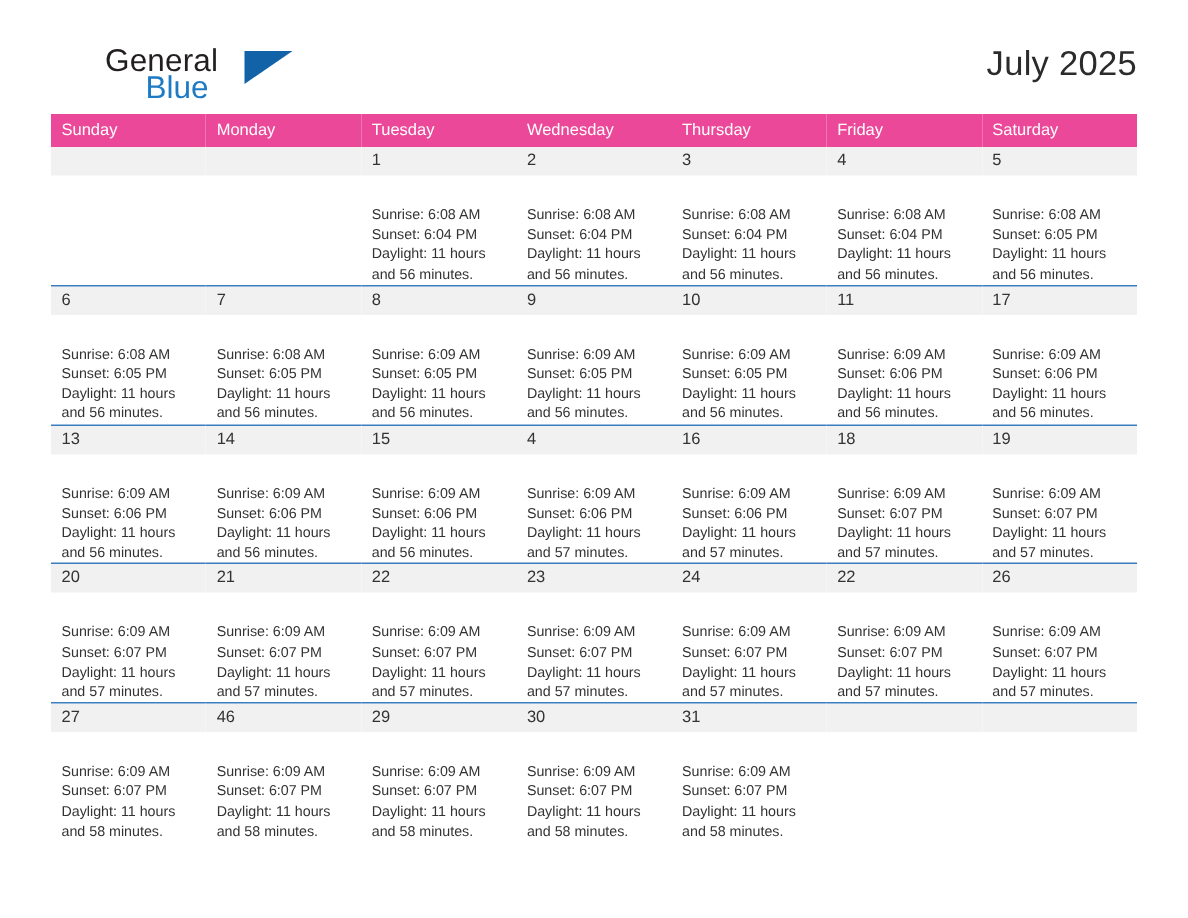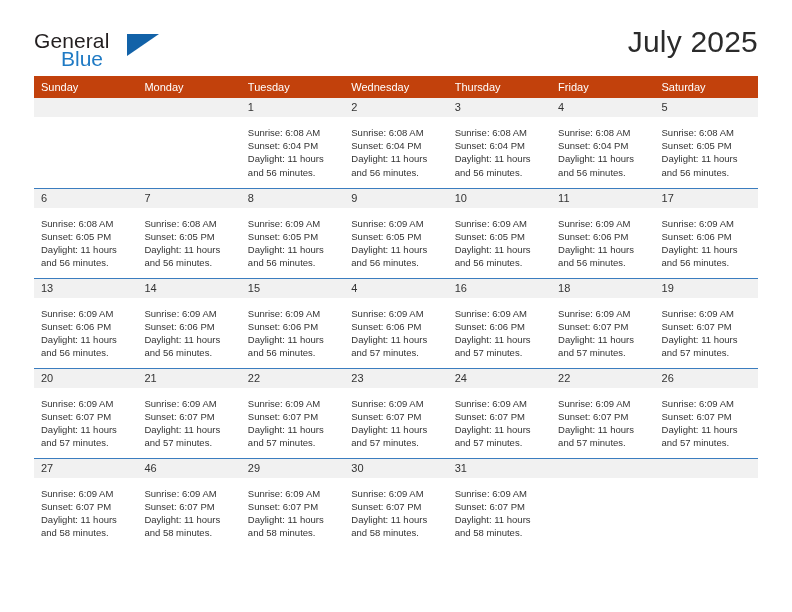--- a/index.html
+++ b/index.html
@@ -23,20 +23,21 @@
   }
 
   
   .header {
     display: flex;
     align-items: flex-start;
     justify-content: space-between;
     padding-top: 26px;
     height: 74px;
     box-sizing: border-box;
+    margin-left: 36px;
   }
   .brand {
     position: relative;
     width: 150px;
     padding-top: 4px;
   }
   .brand-general {
     font-size: 21px;
     color: #231f20;
     letter-spacing: 0.1px;
@@ -58,42 +59,42 @@
     width: 0;
     height: 0;
     border-left: 32px solid #1262a8;
     border-bottom: 22px solid transparent;
   }
   .titles {
     text-align: right;
     padding-top: 0px;
   }
   .cal-title {
-    font-size: 30px;
+    font-size: 23px;
     font-weight: normal;
     color: #2b2b2b;
     line-height: 32px;
     letter-spacing: 0.2px;
   }
   .cal-subtitle {
     font-size: 15px;
     color: #2b2b2b;
     line-height: 20px;
     margin-top: 7px;
   }
 
   
   .calendar {
     width: 724px;
     border-collapse: collapse;
     table-layout: fixed;
     margin-top: 2px;
   }
   .calendar th {
-    background: #c2410c;
+    background: #ec4899;
     color: #ffffff;
     font-size: 11px;
     font-weight: normal;
     text-align: left;
     padding: 5px 0 5px 7px;
     height: 20px;
     box-sizing: border-box;
     border: none;
   }
   .calendar td {
@@ -113,21 +114,21 @@
     color: #333333;
     padding: 4px 0 4px 7px;
     height: 19px;
     box-sizing: border-box;
     line-height: 11px;
   }
   .daynum.empty {
     color: transparent;
   }
   .info {
-    padding: 9px 8px 0 7px;
+    padding: 20px 8px 0 7px;
     font-size: 9.5px;
     line-height: 13.2px;
     color: #333333;
   }
   .info div { white-space: nowrap; }
   .info .daylight { white-space: normal; }
 </style>
 </head>
 <body>
 

